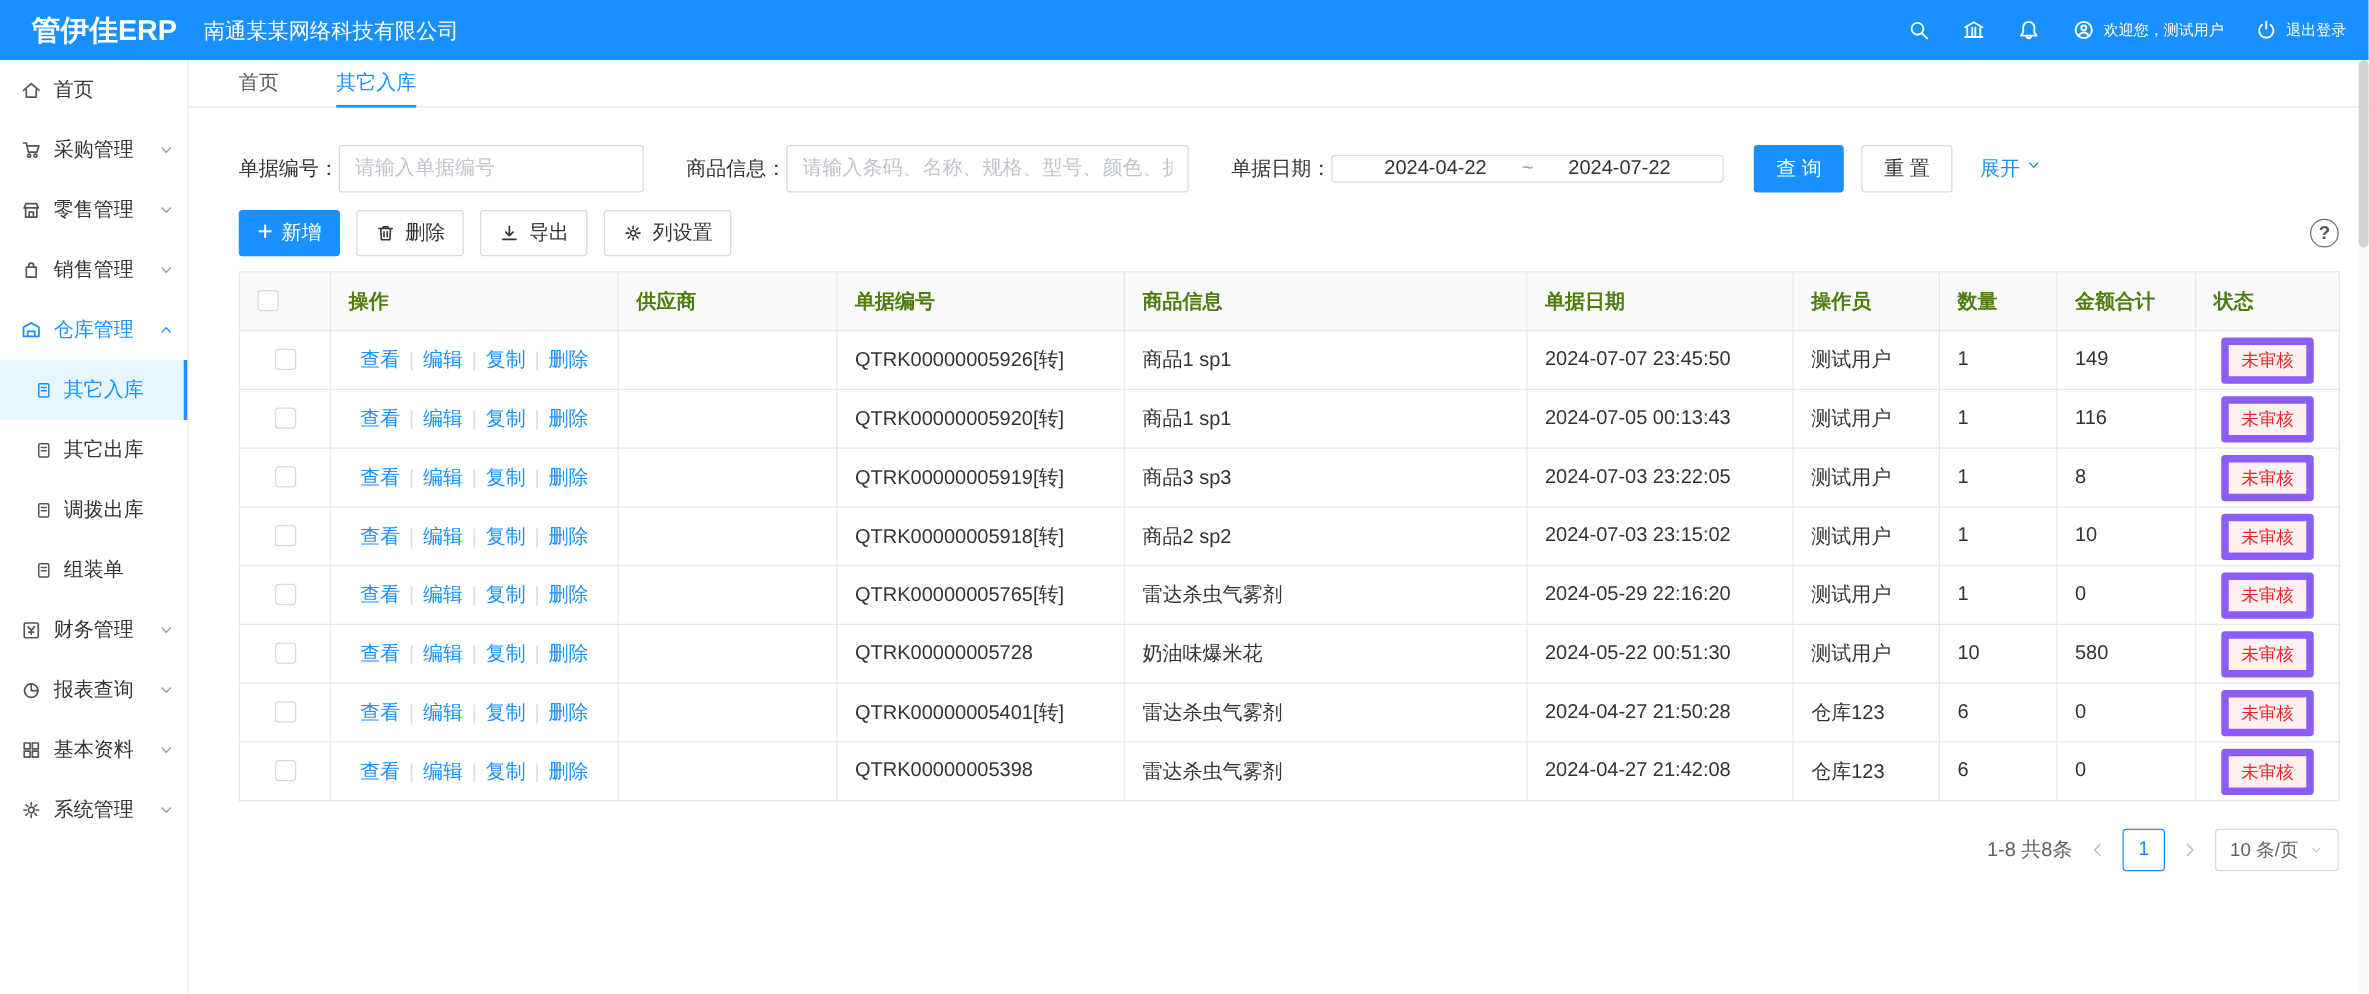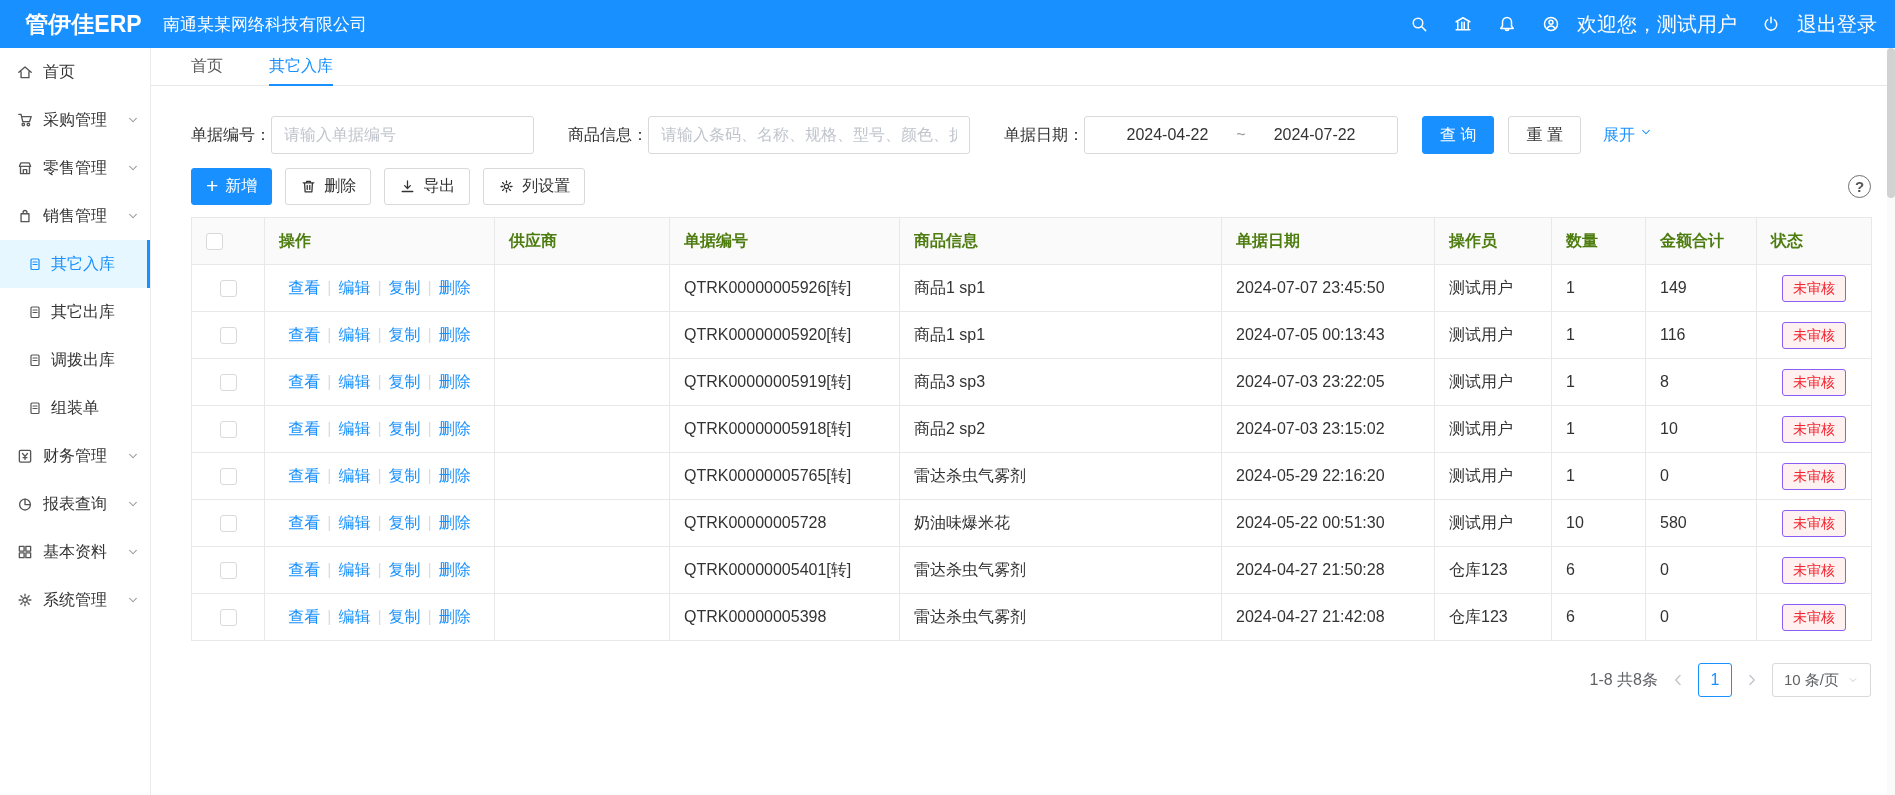--- a/index.html
+++ b/index.html
@@ -6,21 +6,21 @@
   html,body { width:1895px; height:795px; overflow:hidden; }
   body { font-family:"Liberation Sans","DejaVu Sans",sans-serif; font-size:16px; color:#333; background:#fff; position:relative; }
   .icon { display:inline-flex; width:18px; height:18px; flex-shrink:0; }
   .icon svg { width:100%; height:100%; }
 
   
   .header { height:48px; background:#1890ff; display:flex; align-items:center; color:#fff;text-align:center; }
   .logo { width:151px; flex-shrink:0; font-size:23px; font-weight:bold; padding-left:16px; white-space:nowrap; }
   .company { font-size:17px; margin-left:12px; white-space:nowrap; }
   .header-right { margin-left:auto; display:flex; align-items:center; gap:24px; padding-right:18px; }
-  .header-item { display:inline-flex; align-items:center; gap:16px; font-size:20px; cursor:pointer; white-space:nowrap; }
+  .header-item { display:inline-flex; align-items:center; gap:6px; font-size:12px; cursor:pointer; white-space:nowrap; }
   .header-right .icon { width:20px; height:20px; }
 
   
   .body-wrap { display:flex; height:747px; }
   .sidebar { width:151px; flex-shrink:0; border-right:1px solid #ececec; background:#fff; overflow:hidden; }
   .menu-item { height:48px; display:flex; align-items:center; padding:0 10px 0 16px; gap:9px; font-size:16px; color:#333; cursor:pointer; }
   .menu-item .icon { color:#555; }
   .menu-item .chev { margin-left:auto; width:14px; height:14px; color:#999; }
   .menu-item.open { color:#1890ff; }
   .menu-item.open .icon, .menu-item.open .chev { color:#1890ff; }
@@ -33,24 +33,24 @@
   .tabbar { height:38px; border-bottom:1px solid #e8e8e8; display:flex; align-items:stretch; padding-left:40px; gap:46px; flex-shrink:0; }
   .tab { display:flex; align-items:center; font-size:16px; color:#595959; cursor:pointer; border-bottom:2px solid transparent; margin-bottom:-1px; }
   .tab.active { color:#1890ff; border-bottom-color:#1890ff; }
   .content { padding-left:40px; }
 
   
   .filters { display:flex; align-items:center; margin-top:30px; width:1680px; }
   .filter-label { font-size:16px; color:#333; white-space:nowrap; flex-shrink:0; }
   .input { height:38px; border:1px solid #d9d9d9; border-radius:3px; padding:0 12px; font-size:16px; color:#333; outline:none; font-family:inherit; }
   .input::placeholder { color:#c0c4cc; }
-  .w1 { width:263px; }
+  .w1 { width:244px; }
   .w2 { width:322px; }
   .ml { margin-left:34px; }
-  .date-range { width:314px; height:38px; border:1px solid #d9d9d9; border-radius:3px; display:flex; align-items:center; justify-content:center; gap:28px; font-size:16px; color:#333; cursor:pointer; }
+  .date-range { width:314px; height:22px; border:1px solid #d9d9d9; border-radius:3px; display:flex; align-items:center; justify-content:center; gap:28px; font-size:16px; color:#333; cursor:pointer; }
   .date-sep { color:#999; }
   .btn { height:38px; border:1px solid #d9d9d9; border-radius:3px; background:#fff; font-size:16px; color:#333; display:inline-flex; align-items:center; gap:7px; padding:0 17px; cursor:pointer; font-family:inherit; white-space:nowrap; }
   .btn-primary { background:#1890ff; border-color:#1890ff; color:#fff; }
   .expand-link { color:#1890ff; display:inline-flex; align-items:flex-start; gap:4px; margin-left:22px; cursor:pointer; }
   .expand-link .icon { width:14px; height:14px; }
 
   
   .toolbar { display:flex; align-items:center; margin-top:14px; width:1680px; gap:13px; }
   .toolbar .btn { padding:0 14px; height:37px; }
   .toolbar .icon { width:17px; height:17px; }
@@ -58,21 +58,21 @@
   .help { margin-left:auto; width:23px; height:23px; border:1.5px solid #707070; border-radius:50%; color:#555; display:flex; align-items:center; justify-content:center; font-size:15px; font-weight:bold; cursor:pointer; }
 
   
   .grid { margin-top:12px; border-collapse:collapse; table-layout:fixed; width:1680px; font-size:16px; }
   .grid th { background:#fafafa; font-weight:bold; color:#4d7c0f; height:47px; padding:0 14px; text-align:left; border:1px solid #e8e8e8; overflow:hidden; white-space:nowrap; }
   .grid td { height:47px; padding:0 14px; border:1px solid #e8e8e8; background:#fff; color:#333; overflow:hidden; white-space:nowrap; }
   .center { text-align:center; }
   .checkbox { display:inline-block; width:17px; height:17px; border:1px solid #d9d9d9; border-radius:3px; background:#fff; vertical-align:middle; cursor:pointer; }
   .link { color:#1890ff; cursor:pointer; text-decoration:none; }
   .sep { color:#ddd; margin:0 7px; }
-  .badge { display:inline-block; font-size:14px; color:#f5222d; background:#fff1f0; border:1px solid #8b5cf6; border-radius:3px; padding:2px 10px; line-height:1.5; }
+  .badge { display:inline-block; font-size:14px; color:#f5222d; background:#fff1f0; border:6px solid #8b5cf6; border-radius:3px; padding:2px 10px; line-height:1.5; }
 
   
   .pagination { width:1680px; display:flex; justify-content:flex-end; align-items:center; gap:11px; margin-top:22px; color:#606266; font-size:16px; }
   .page-arrow { width:18px; height:18px; color:#c0c4cc; cursor:pointer; }
   .page-num { min-width:34px; height:34px; border:1px solid #1890ff; color:#1890ff; border-radius:3px; display:flex; align-items:center; justify-content:center; cursor:pointer; background:#fff; }
   .page-size { height:34px; border:1px solid #d9d9d9; border-radius:3px; padding:0 11px; display:flex; align-items:center; gap:8px; font-size:15px; color:#606266; cursor:pointer; background:#fff; }
   .page-size .icon { width:12px; height:12px; color:#c0c4cc; }
 
   
   .scrollbar { position:absolute; top:48px; right:0; width:8px; height:747px; background:#fafafa; }
@@ -166,20 +166,33 @@
         <div class="menu-item">
           <span class="icon">
             <svg viewBox="0 0 16 16" fill="none" stroke="currentColor" stroke-width="1.2" stroke-linecap="round" stroke-linejoin="round">
               <path d="M4.5 6h7v7h-7zM6.3 6V4.8a1.7 1.7 0 0 1 3.4 0V6"></path>
             </svg>
           </span>
           <span>销售管理</span>
           <span class="icon chev">
             <svg viewBox="0 0 16 16" fill="none" stroke="currentColor" stroke-width="1.2" stroke-linecap="round" stroke-linejoin="round">
               <path d="M4.2 6.2 8 10l3.8-3.8"></path>
+            </svg>
+          </span>
+        </div>
+        <div class="menu-item open">
+          <span class="icon">
+            <svg viewBox="0 0 16 16" fill="none" stroke="currentColor" stroke-width="1.2" stroke-linecap="round" stroke-linejoin="round">
+              <path d="M2.5 12.5V6L8 3l5.5 3v6.5zM5.5 12.5V9h5v3.5"></path>
+            </svg>
+          </span>
+          <span>仓库管理</span>
+          <span class="icon chev">
+            <svg viewBox="0 0 16 16" fill="none" stroke="currentColor" stroke-width="1.2" stroke-linecap="round" stroke-linejoin="round">
+              <path d="M4.2 9.8 8 6l3.8 3.8"></path>
             </svg>
           </span>
         </div>
         <div class="submenu-item active">
           <span class="icon">
             <svg viewBox="0 0 16 16" fill="none" stroke="currentColor" stroke-width="1.2" stroke-linecap="round" stroke-linejoin="round">
               <rect x="4" y="3" width="8" height="10.5" rx="1"></rect>
               <path d="M6 6h4M6 8.5h4"></path>
             </svg>
           </span>

